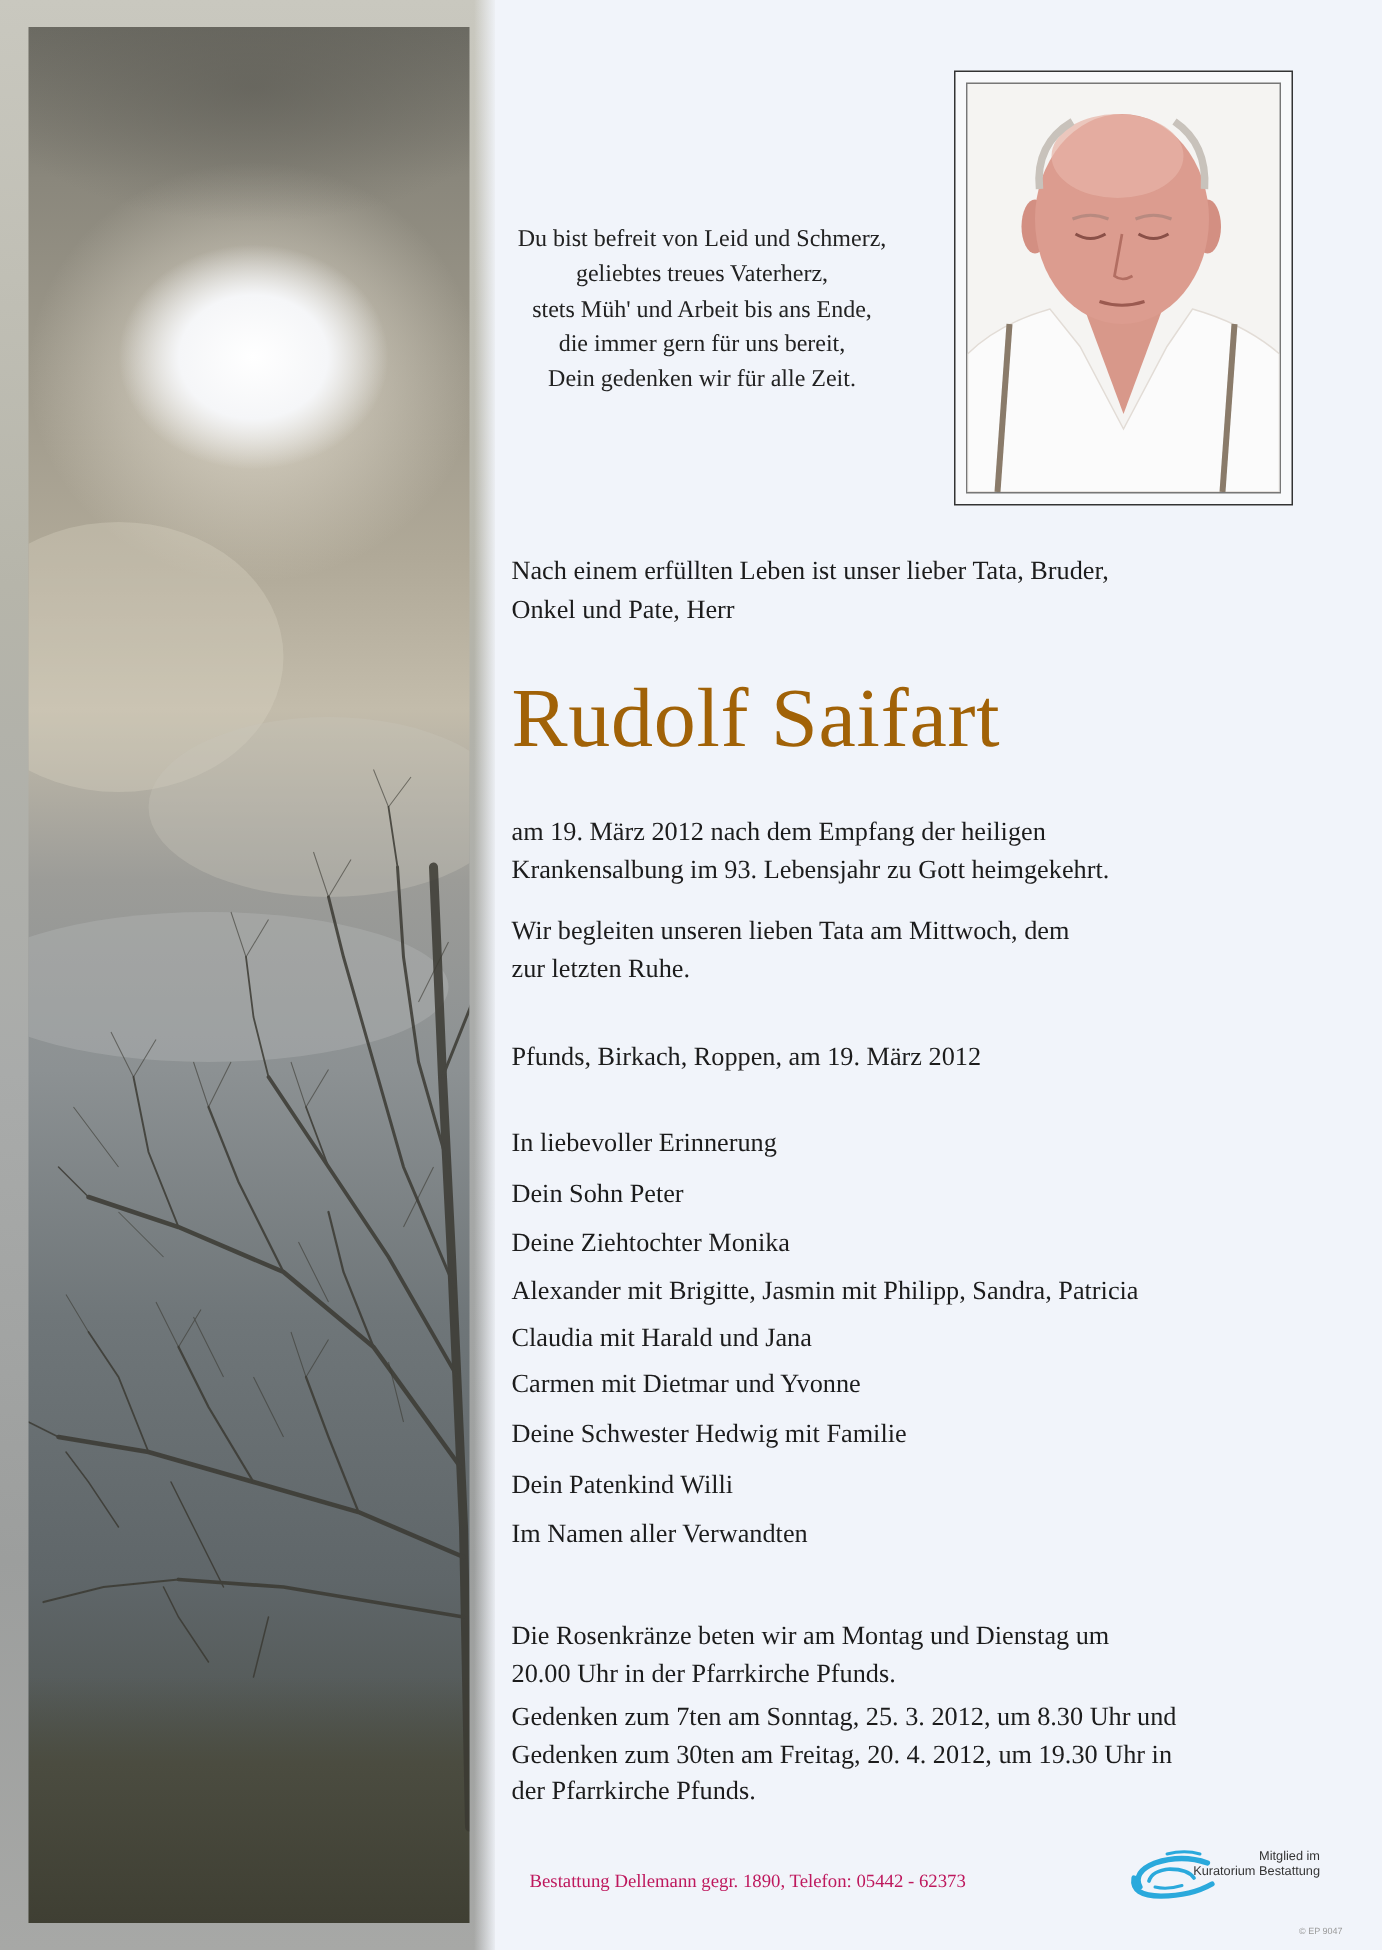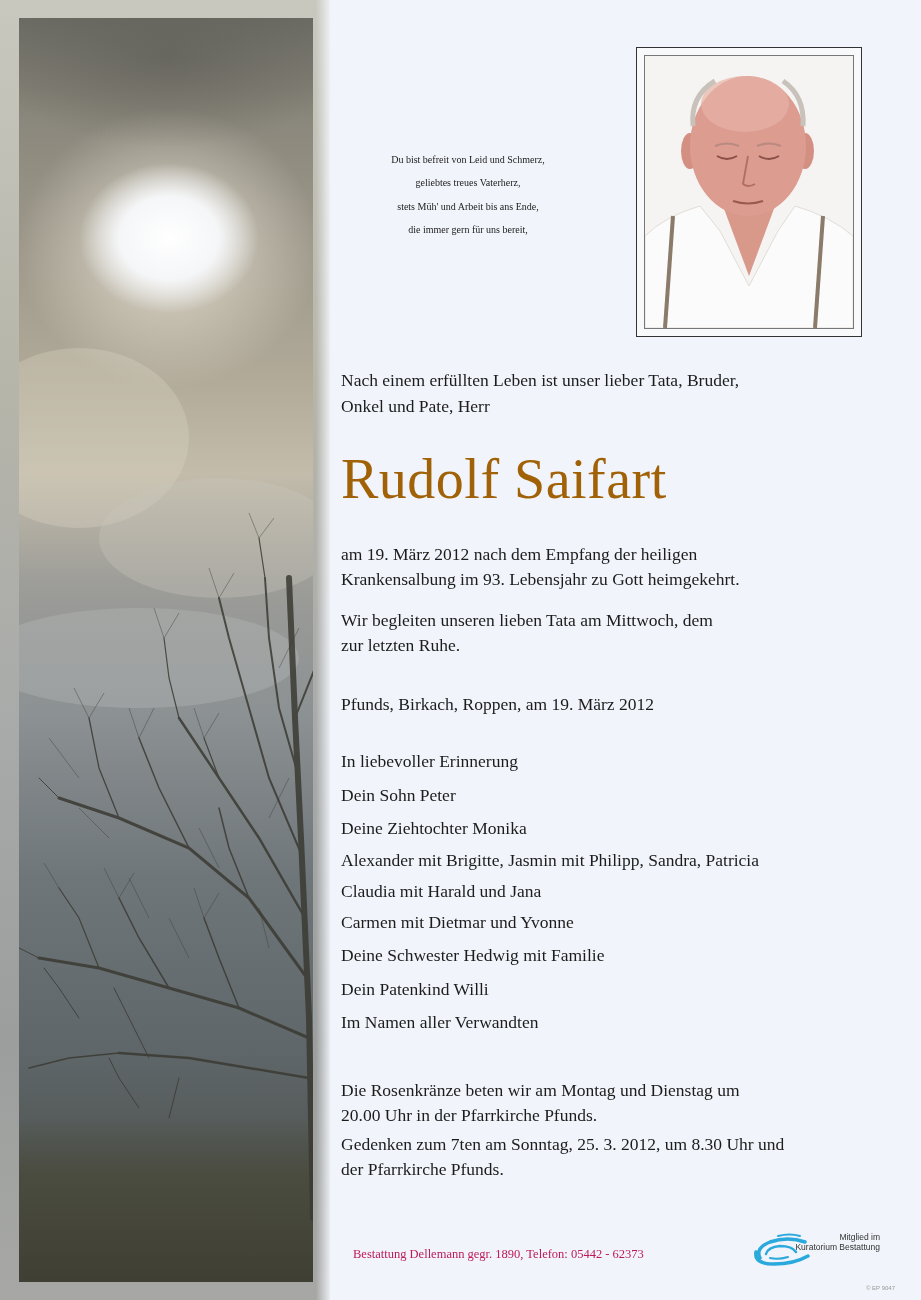--- a/index.html
+++ b/index.html
@@ -23,21 +23,21 @@
       overflow: hidden;
       background:
         radial-gradient(ellipse 90px 75px at 150px 220px, #ffffff 0%, #f5f6f8 55%, rgba(245,246,248,0) 100%),
         radial-gradient(ellipse 150px 140px at 150px 230px, rgba(232,226,212,0.9) 0%, rgba(200,192,175,0) 100%),
         linear-gradient(180deg, #6c6b63 0%, #8a877c 8%, #b0a998 28%, #c3bcab 36%, #9c9c98 45%, #8c9193 55%, #6f7679 68%, #5f6669 82%, #4f5450 92%, #4a4b40 100%);
     }
     .strip-photo svg { position: absolute; left: 0; top: 0; }
     
     .poem {
       position: absolute; left: 318px; top: 148px; width: 300px;
-      text-align: center; font-size: 10px; line-height: 23.3px; color: #222;
+      text-align: center; font-size: 16px; line-height: 23.3px; color: #222;
     }
     .poem div { white-space: nowrap; }
     
     .portrait-frame {
       position: absolute; left: 636px; top: 47px; width: 226px; height: 290px;
       border: 1px solid #333; background: #f8f9fb; box-sizing: border-box;
     }
     .portrait-inner {
       position: absolute; left: 7px; top: 7px; width: 210px; height: 274px;
       border: 1px solid #777; box-sizing: border-box; overflow: hidden;
@@ -125,20 +125,21 @@
       </g>
     </svg>
   </div>
 </div>
 
 <div class="poem">
   <div>Du bist befreit von Leid und Schmerz,</div>
   <div>geliebtes treues Vaterherz,</div>
   <div>stets Müh' und Arbeit bis ans Ende,</div>
   <div>die immer gern für uns bereit,</div>
+  <div>Dein gedenken wir für alle Zeit.</div>
 </div>
 
 <div class="portrait-frame">
   <div class="portrait-inner">
     <svg width="208" height="272" viewBox="0 0 208 272">
       <rect width="208" height="272" fill="#f5f4f2"></rect>
 
       <path d="M0 180 Q20 160 55 150 L75 175 L104 230 L133 175 L150 150 Q185 160 208 180 L208 272 L0 272 Z" fill="#fbfbfb" stroke="#e2dcd6" stroke-width="1"></path>
 
       <path d="M28 160 L20 272" stroke="#8a7b6a" stroke-width="4"></path>
@@ -213,20 +214,21 @@
   </div>
   <div class="fam" style="top:1010px;">Im Namen aller Verwandten</div>
 
   <div class="p" style="top:1078px;">
     <div>Die Rosenkränze beten wir am Montag und Dienstag um</div>
     <div>20.00 Uhr in der Pfarrkirche Pfunds.</div>
   </div>
 
   <div class="p" style="top:1132px;">
     <div>Gedenken zum 7ten am Sonntag, 25. 3. 2012, um 8.30 Uhr und</div>
+    <div>Gedenken zum 30ten am Freitag, 20. 4. 2012, um 19.30 Uhr in</div>
     <div>der Pfarrkirche Pfunds.</div>
   </div>
 </div>
 
 <div class="footer-text">Bestattung Dellemann gegr. 1890, Telefon: 05442 - 62373</div>
 
 <div class="logo">
   <svg width="70" height="40" viewBox="0 0 70 40" style="position:absolute;left:0;top:0;">
     <g fill="none" stroke="#2aa9dc" stroke-linecap="round">
       <path d="M10 28 Q5 18 20 12 Q38 6 55 12" stroke-width="3.5"></path>

